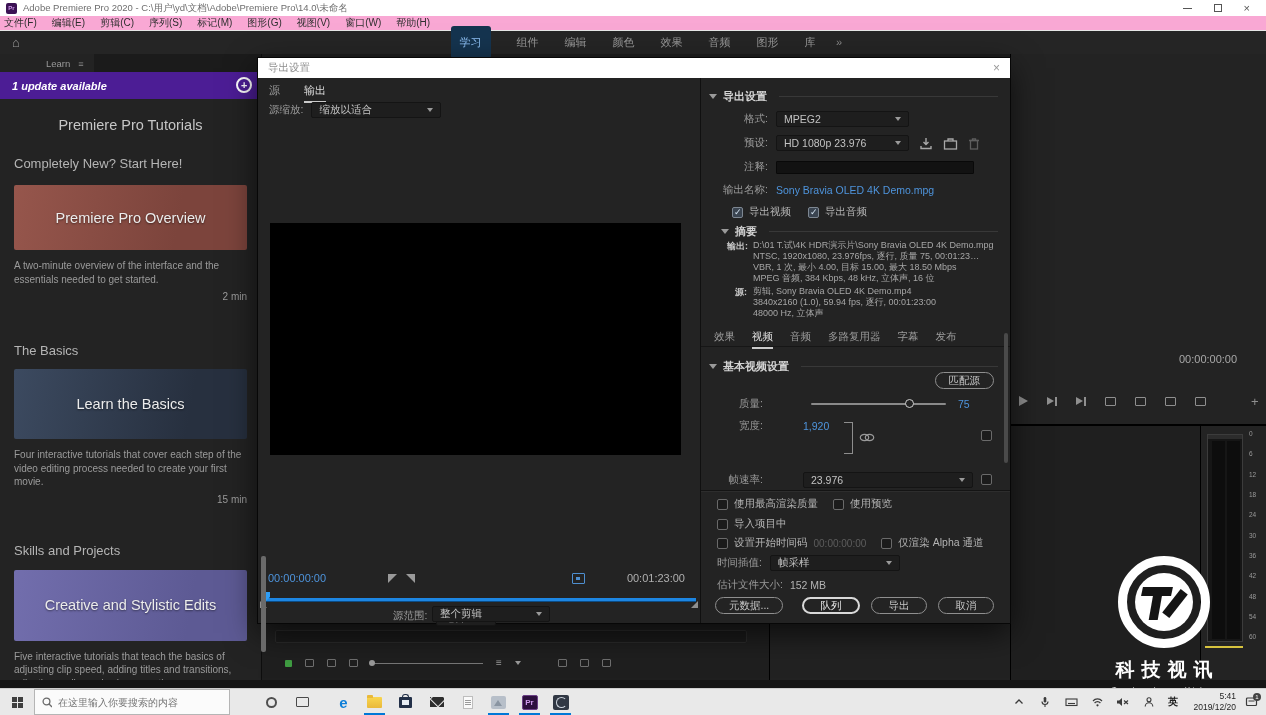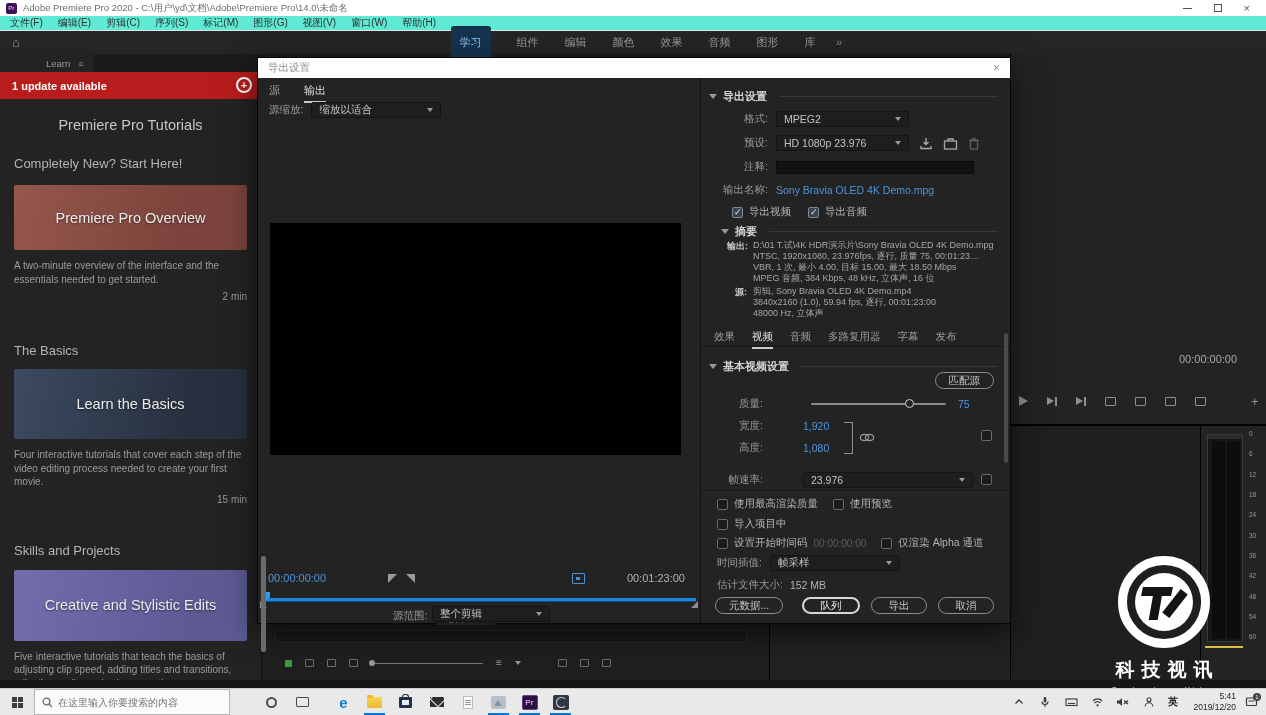--- a/index.html
+++ b/index.html
@@ -7,37 +7,37 @@
   .screen{position:relative;width:1266px;height:715px;overflow:hidden;background:#1d1d1d;}
 
   
   .titlebar{position:absolute;top:0;left:0;right:0;height:16px;background:#fff;display:flex;align-items:center;gap:6px;padding:0 6px;z-index:5;}
   .pr-badge{width:11px;height:11px;border-radius:2px;background:#3c1254;color:#cf9bec;font-size:6px;font-weight:bold;display:flex;align-items:center;justify-content:center;flex:none;}
   .win-title{font-size:9.5px;color:#6e6e6e;flex:1;white-space:nowrap;overflow:hidden;}
   .win-controls{display:flex;gap:22px;align-items:center;padding-right:10px;}
   .wc-min{width:9px;height:1px;background:#555;}
   .wc-max{width:8px;height:8px;border:1px solid #555;}
   .wc-close{color:#555;font-size:11px;line-height:8px;}
-  .menubar{position:absolute;top:16px;left:0;right:0;height:15px;background:#5eead4;border-bottom:1px solid #e6e6e6;display:flex;align-items:center;gap:15px;padding:0 10px;z-index:5;}
+  .menubar{position:absolute;top:16px;left:0;right:0;height:15px;background:#f9a8d4;border-bottom:1px solid #e6e6e6;display:flex;align-items:center;gap:15px;padding:0 4px;z-index:5;}
   .menu-item{font-size:10px;color:#2f2f2f;}
 
   
   .workspacebar{position:absolute;top:31px;left:0;right:0;height:23px;background:#252525;z-index:5;}
   .home-ico{position:absolute;left:12px;top:4px;color:#9a9a9a;font-size:13px;}
   .ws-tabs{position:absolute;left:0;right:0;top:0;height:23px;display:flex;align-items:center;justify-content:center;gap:26px;}
   .ws-tab{font-size:11px;color:#989898;}
   .ws-tab.active{color:#8fc1f5;background:#15344f;padding:9px 9px;border-radius:3px;}
   .ws-more{font-size:11px;color:#888;margin-left:14px;}
 
   
   .learn-panel{position:absolute;left:0;top:54px;width:262px;height:634px;background:#232323;border-right:1px solid #0e0e0e;overflow:hidden;z-index:2;}
   .panel-strip{height:18px;background:#1b1b1b;display:flex;margin-left:36px;}
   .panel-tab{background:#232323;padding:3px 10px 2px;font-size:9.5px;color:#9a9a9a;display:flex;align-items:center;gap:8px;}
   .panel-menu-ico{color:#8a8a8a;font-size:9px;}
-  .update-banner{height:27px;background:#b91c1c;display:flex;align-items:center;padding:0 12px;color:#fff;font-size:11px;font-weight:bold;position:relative;}
+  .update-banner{height:27px;background:#4c1d95;display:flex;align-items:center;padding:0 12px;color:#fff;font-size:11px;font-weight:bold;position:relative;font-style:italic;}
   .update-plus{position:absolute;right:9px;top:5px;width:16px;height:16px;border:2px solid #fff;border-radius:50%;color:#fff;font-size:11px;line-height:12px;text-align:center;font-weight:bold;}
   .learn-content{padding:0 14px;}
   .tut-title{text-align:center;font-size:14.5px;font-weight:normal;color:#c6c6c6;margin-top:18px;}
   .sec-heading{font-size:13px;color:#b5b5b5;font-weight:normal;}
   .card-img{height:65px;border-radius:2px;display:flex;align-items:center;justify-content:center;color:#ececec;font-size:14.5px;text-shadow:0 1px 2px rgba(0,0,0,.5);}
   .img-0{background:linear-gradient(100deg,#96564c,#7c443c 70%);}
   .img-1{background:linear-gradient(100deg,#3c4a60,#27303f 75%);}
   .img-2{background:linear-gradient(100deg,#726ead,#5d5a94 75%);}
   .card-desc{font-size:10px;line-height:1.35;color:#9b9b9b;margin-top:9px;}
   .card-dur{text-align:right;font-size:10px;color:#9b9b9b;margin-top:5px;}
@@ -491,24 +491,20 @@
           <div class="slider-track" style="margin-left:40px;">
             <div class="slider-thumb"></div>
           </div>
           <span class="val-blue" style="margin-left:12px;">75</span>
         </div>
 
         <div class="row" style="top:340px;">
           <span class="rlbl w70">宽度:</span>
           <span class="val-blue" style="margin-left:32px;">1,920</span>
         </div>
-        <div class="row" style="top:362px;">
-          <span class="rlbl w70">高度:</span>
-          <span class="val-blue" style="margin-left:32px;">1,080</span>
-        </div>
         <div class="wh-bracket"></div>
         <svg class="chain" width="16" height="9">
             <ellipse cx="5.5" cy="4.5" rx="4.2" ry="3.2" fill="none" stroke="#9a9a9a" stroke-width="1.2"></ellipse>
             <ellipse cx="10.5" cy="4.5" rx="4.2" ry="3.2" fill="none" stroke="#9a9a9a" stroke-width="1.2"></ellipse>
           </svg>
         <span class="cb row-cb" style="top:352px;"></span>
 
         <div class="row" style="top:394px;">
           <span class="rlbl w70">帧速率:</span>
           <div class="dd" style="width:170px;margin-left:32px;">

